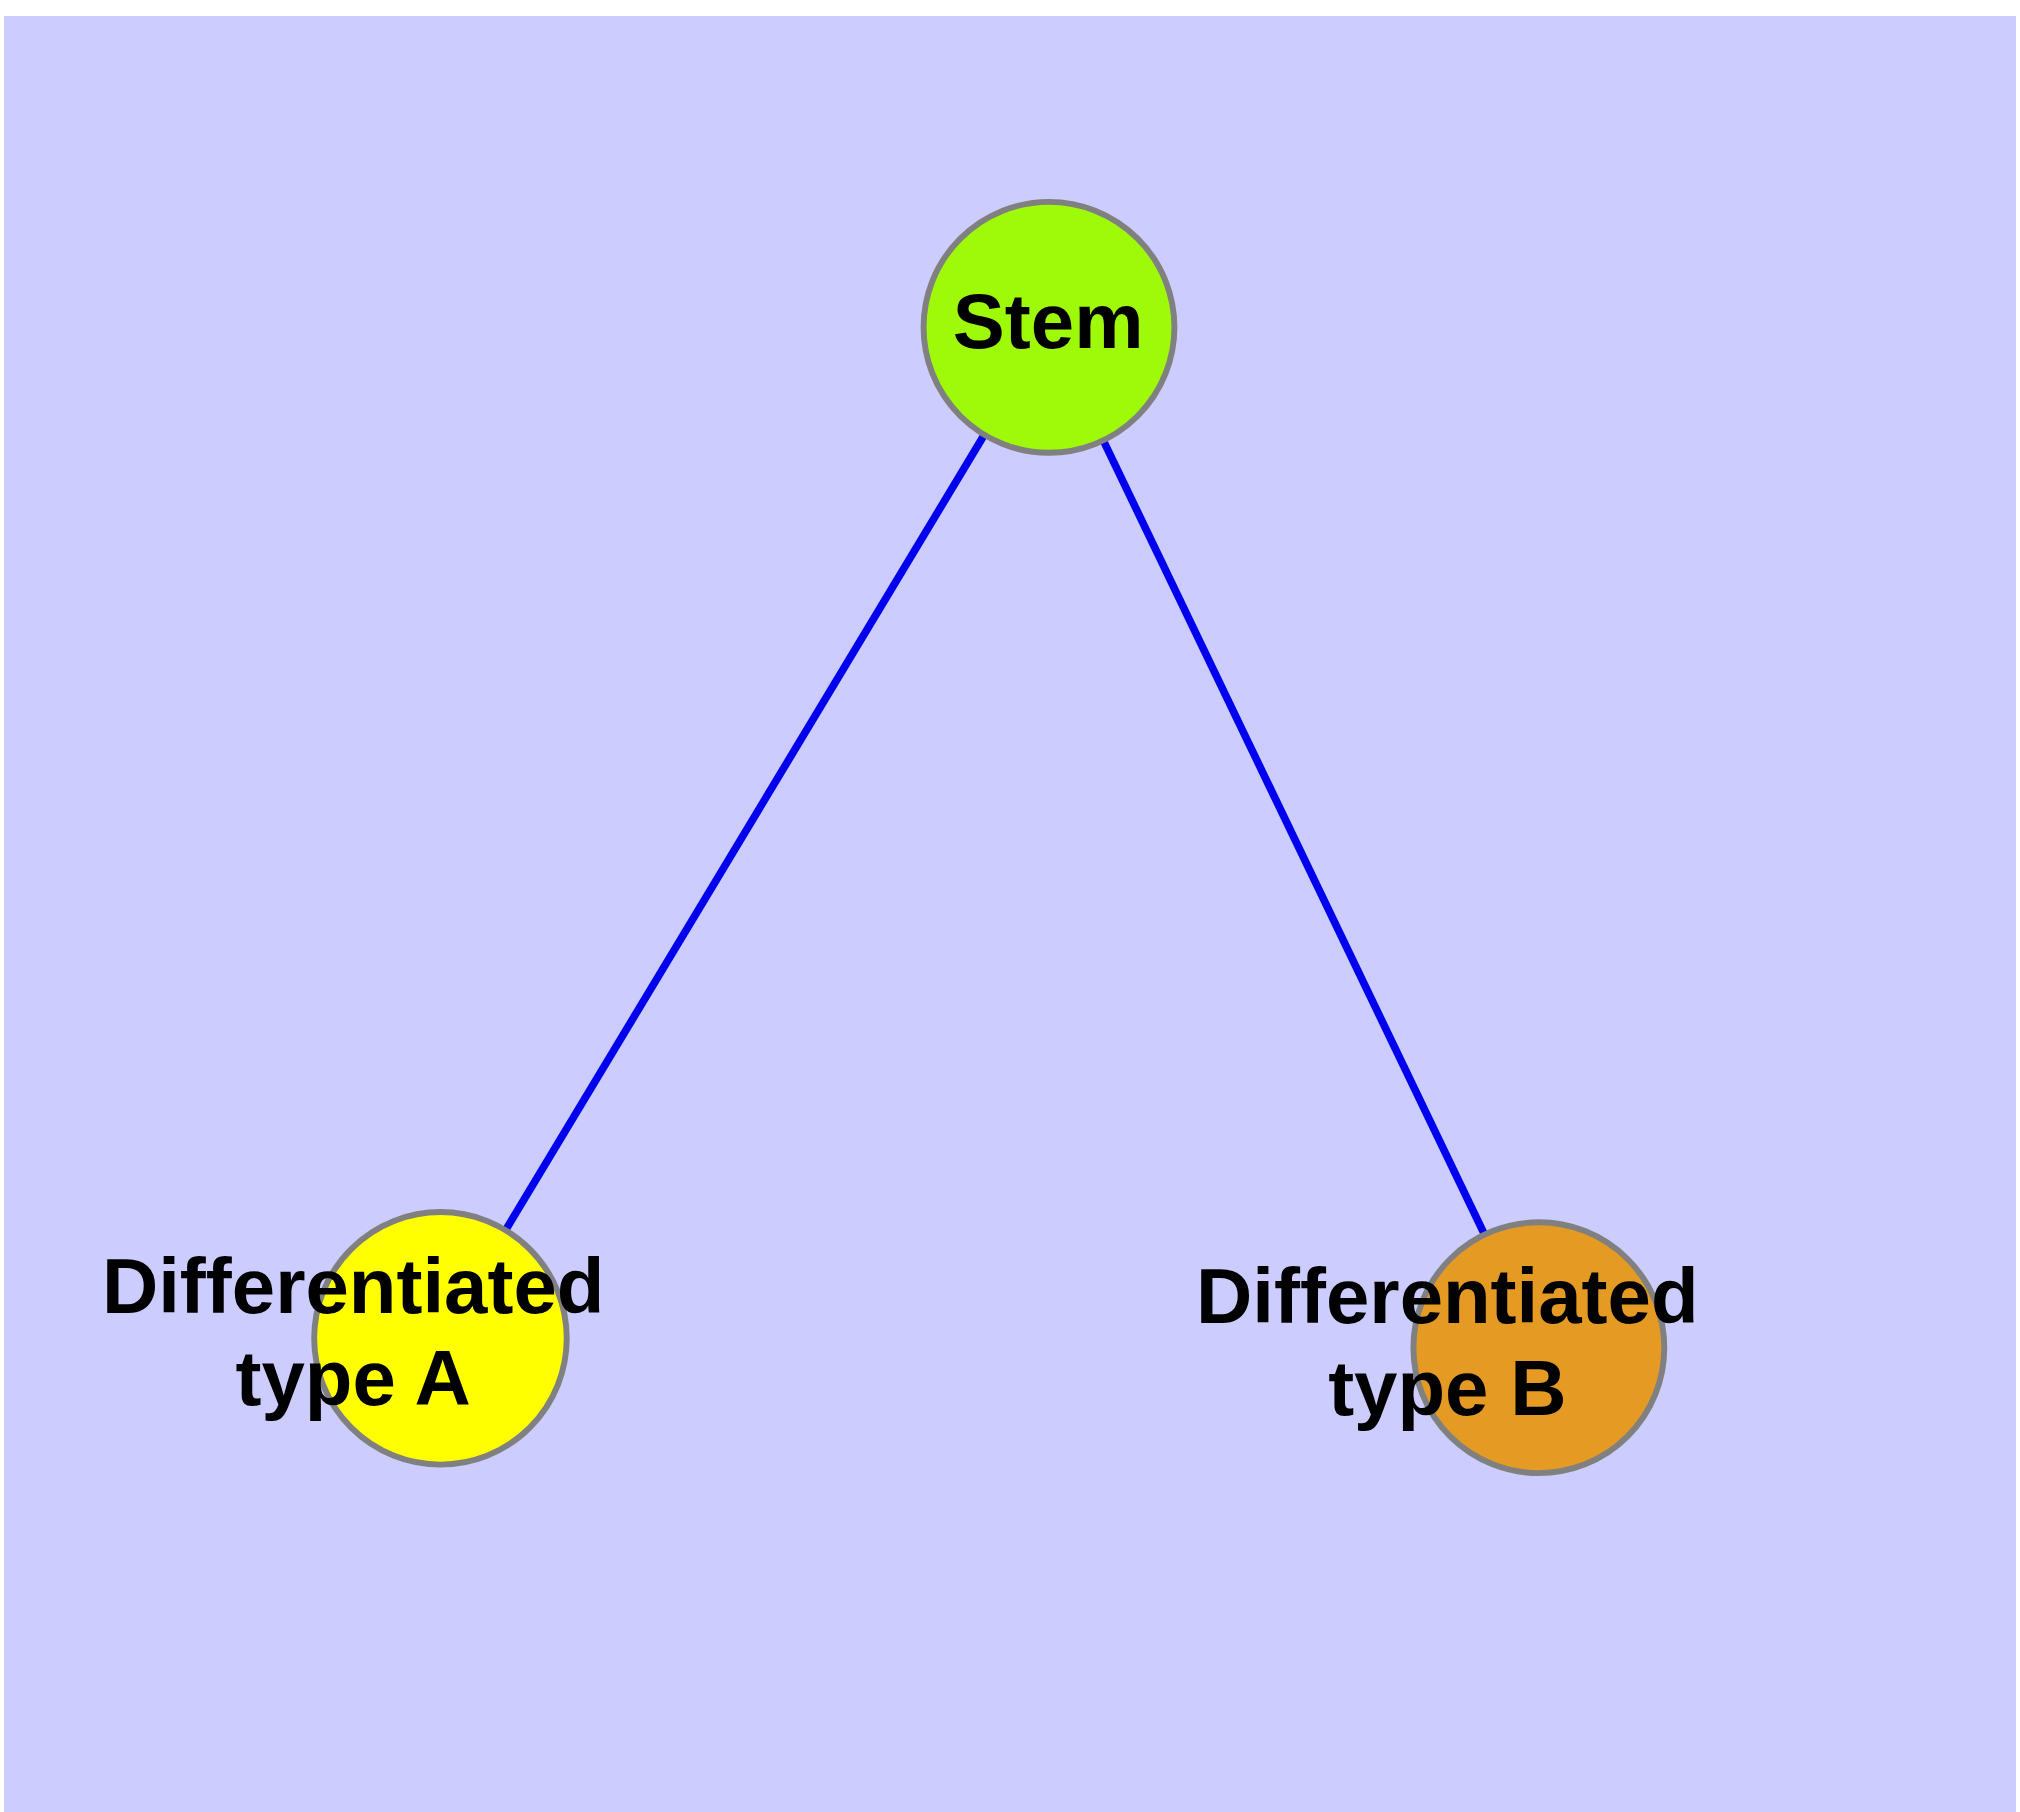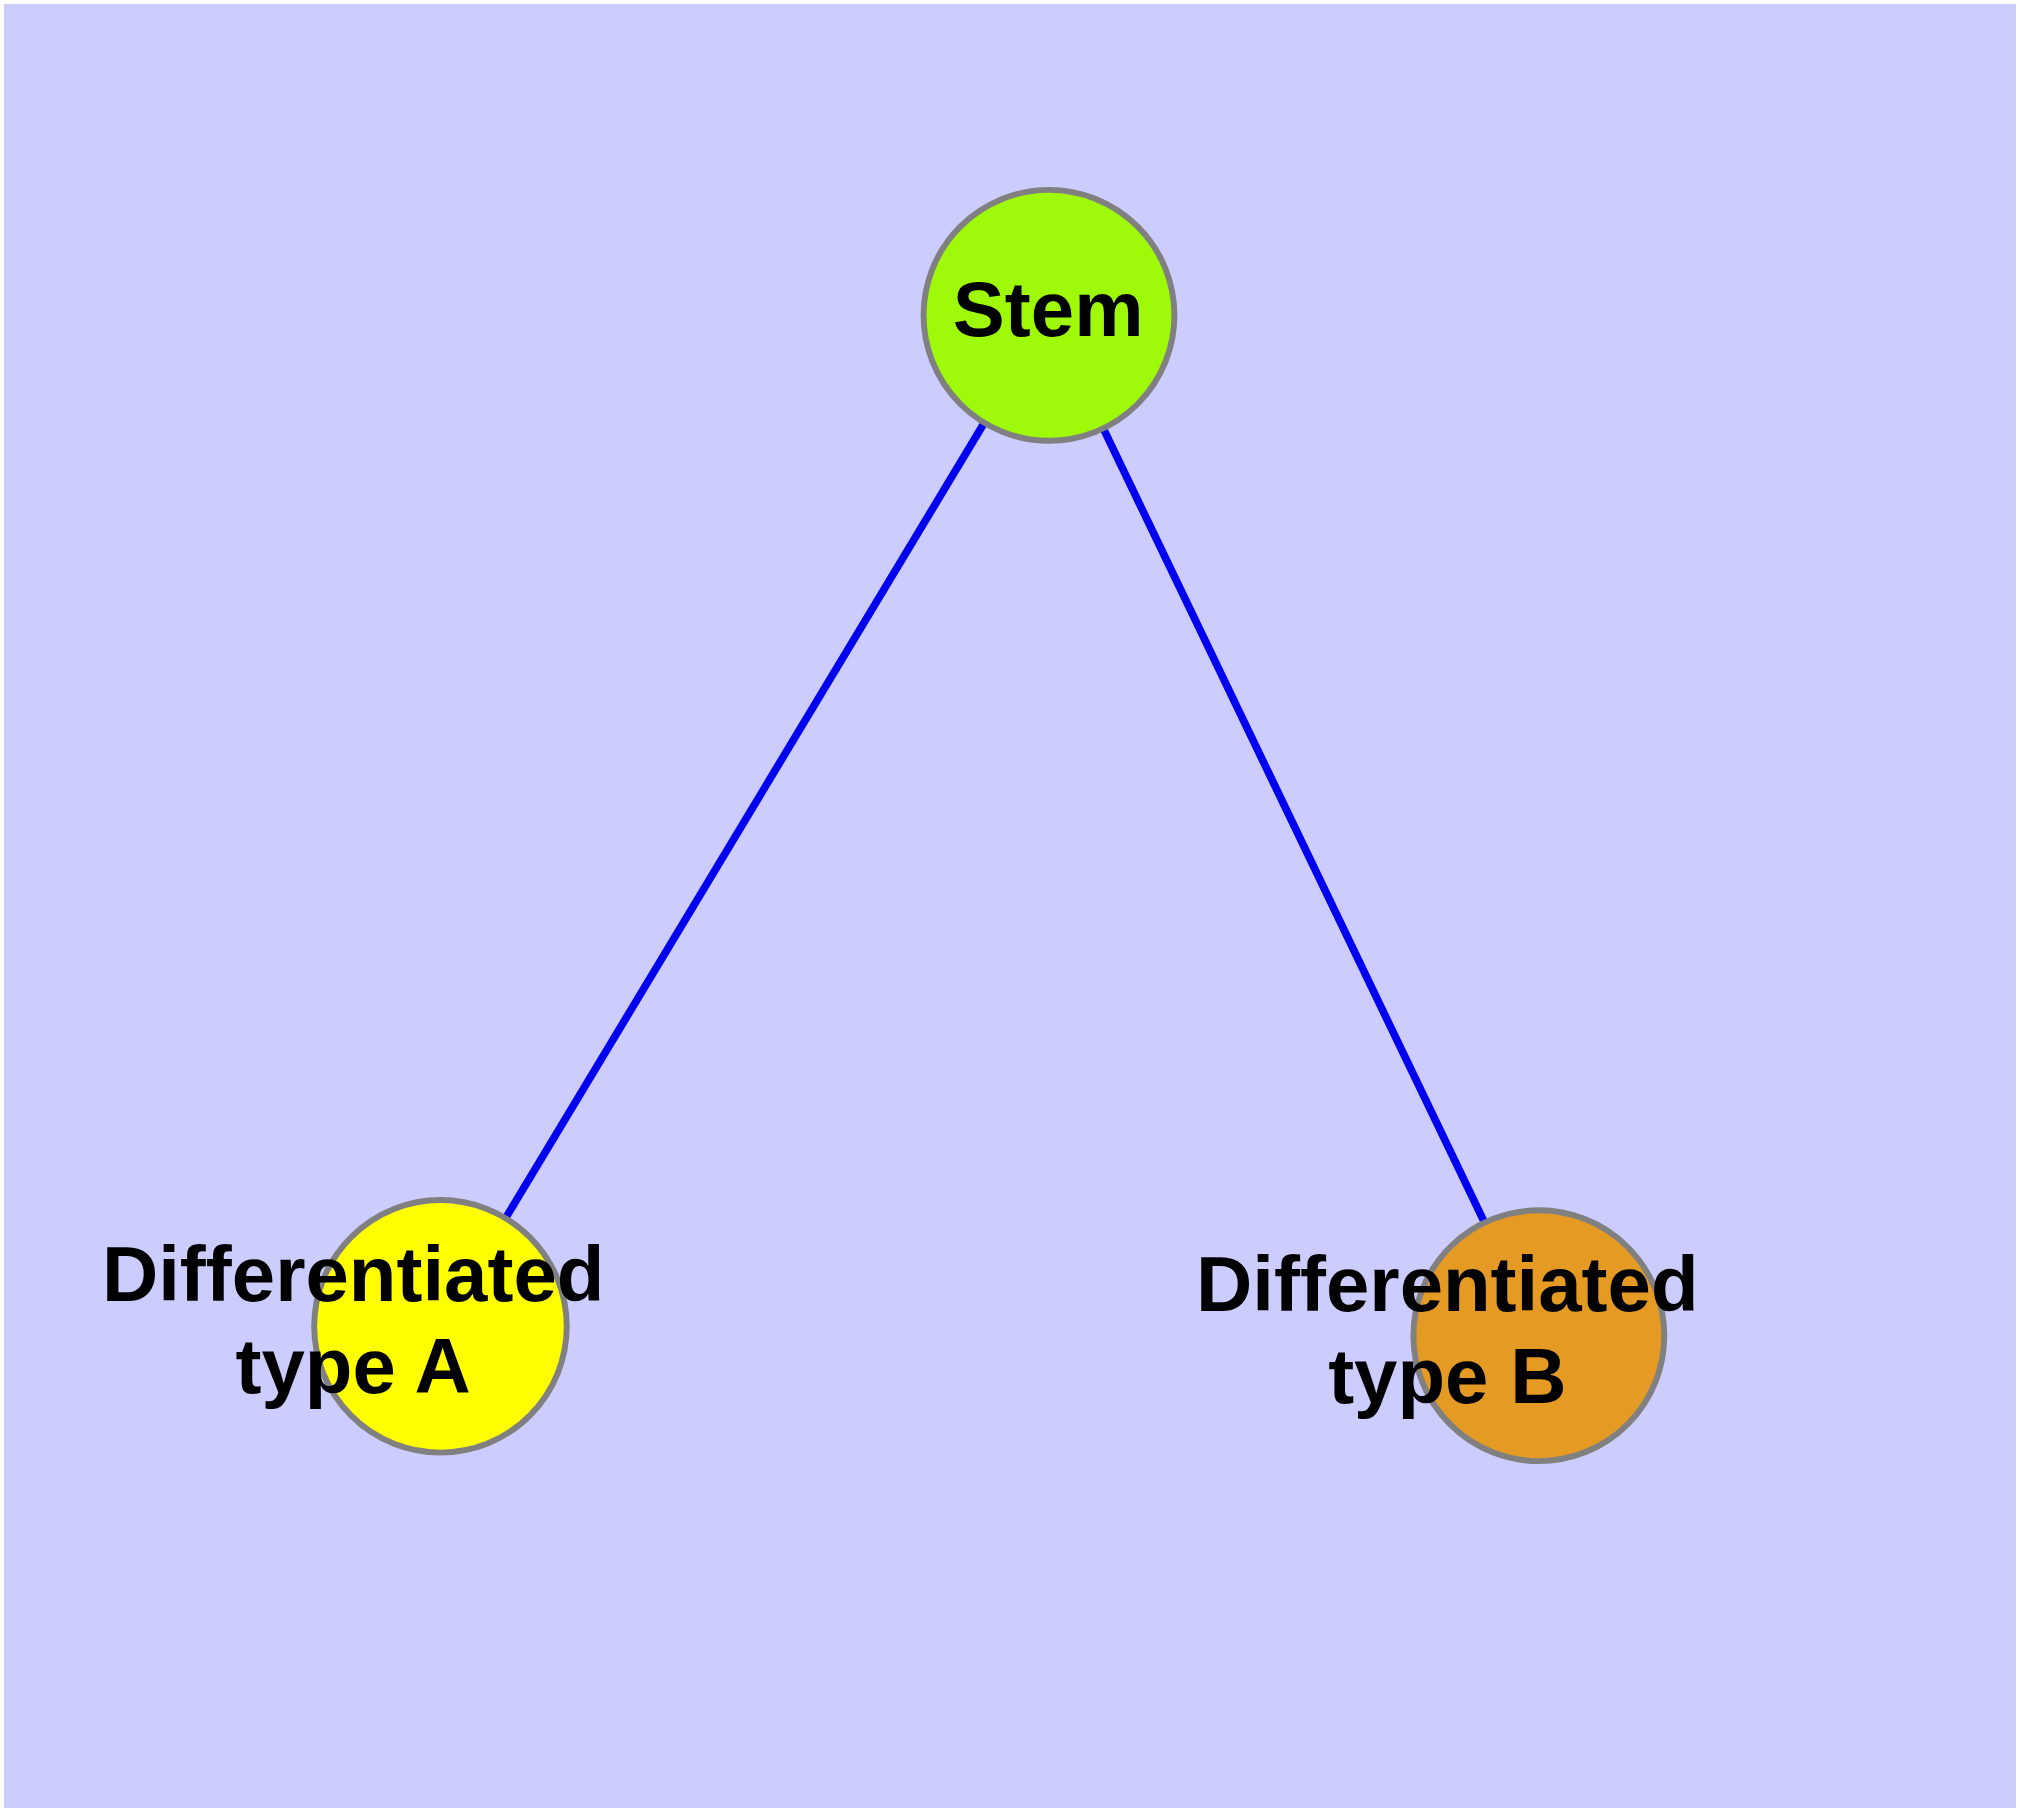--- a/index.html
+++ b/index.html
@@ -12,20 +12,21 @@
     width: 2021px;
     height: 1812px;
     font-family: "Liberation Sans", sans-serif;
     overflow: hidden;
   }
   #canvas {
     position: relative;
     width: 2021px;
     height: 1324px;
     background: #ffffff;
+    margin-top: 12px;
   }
   #plot-area {
     position: absolute;
     left: 4.2px;
     top: 4.2px;
     width: 2012px;
     height: 1804px;
     background: #ccccff;
     overflow: hidden;
   }

